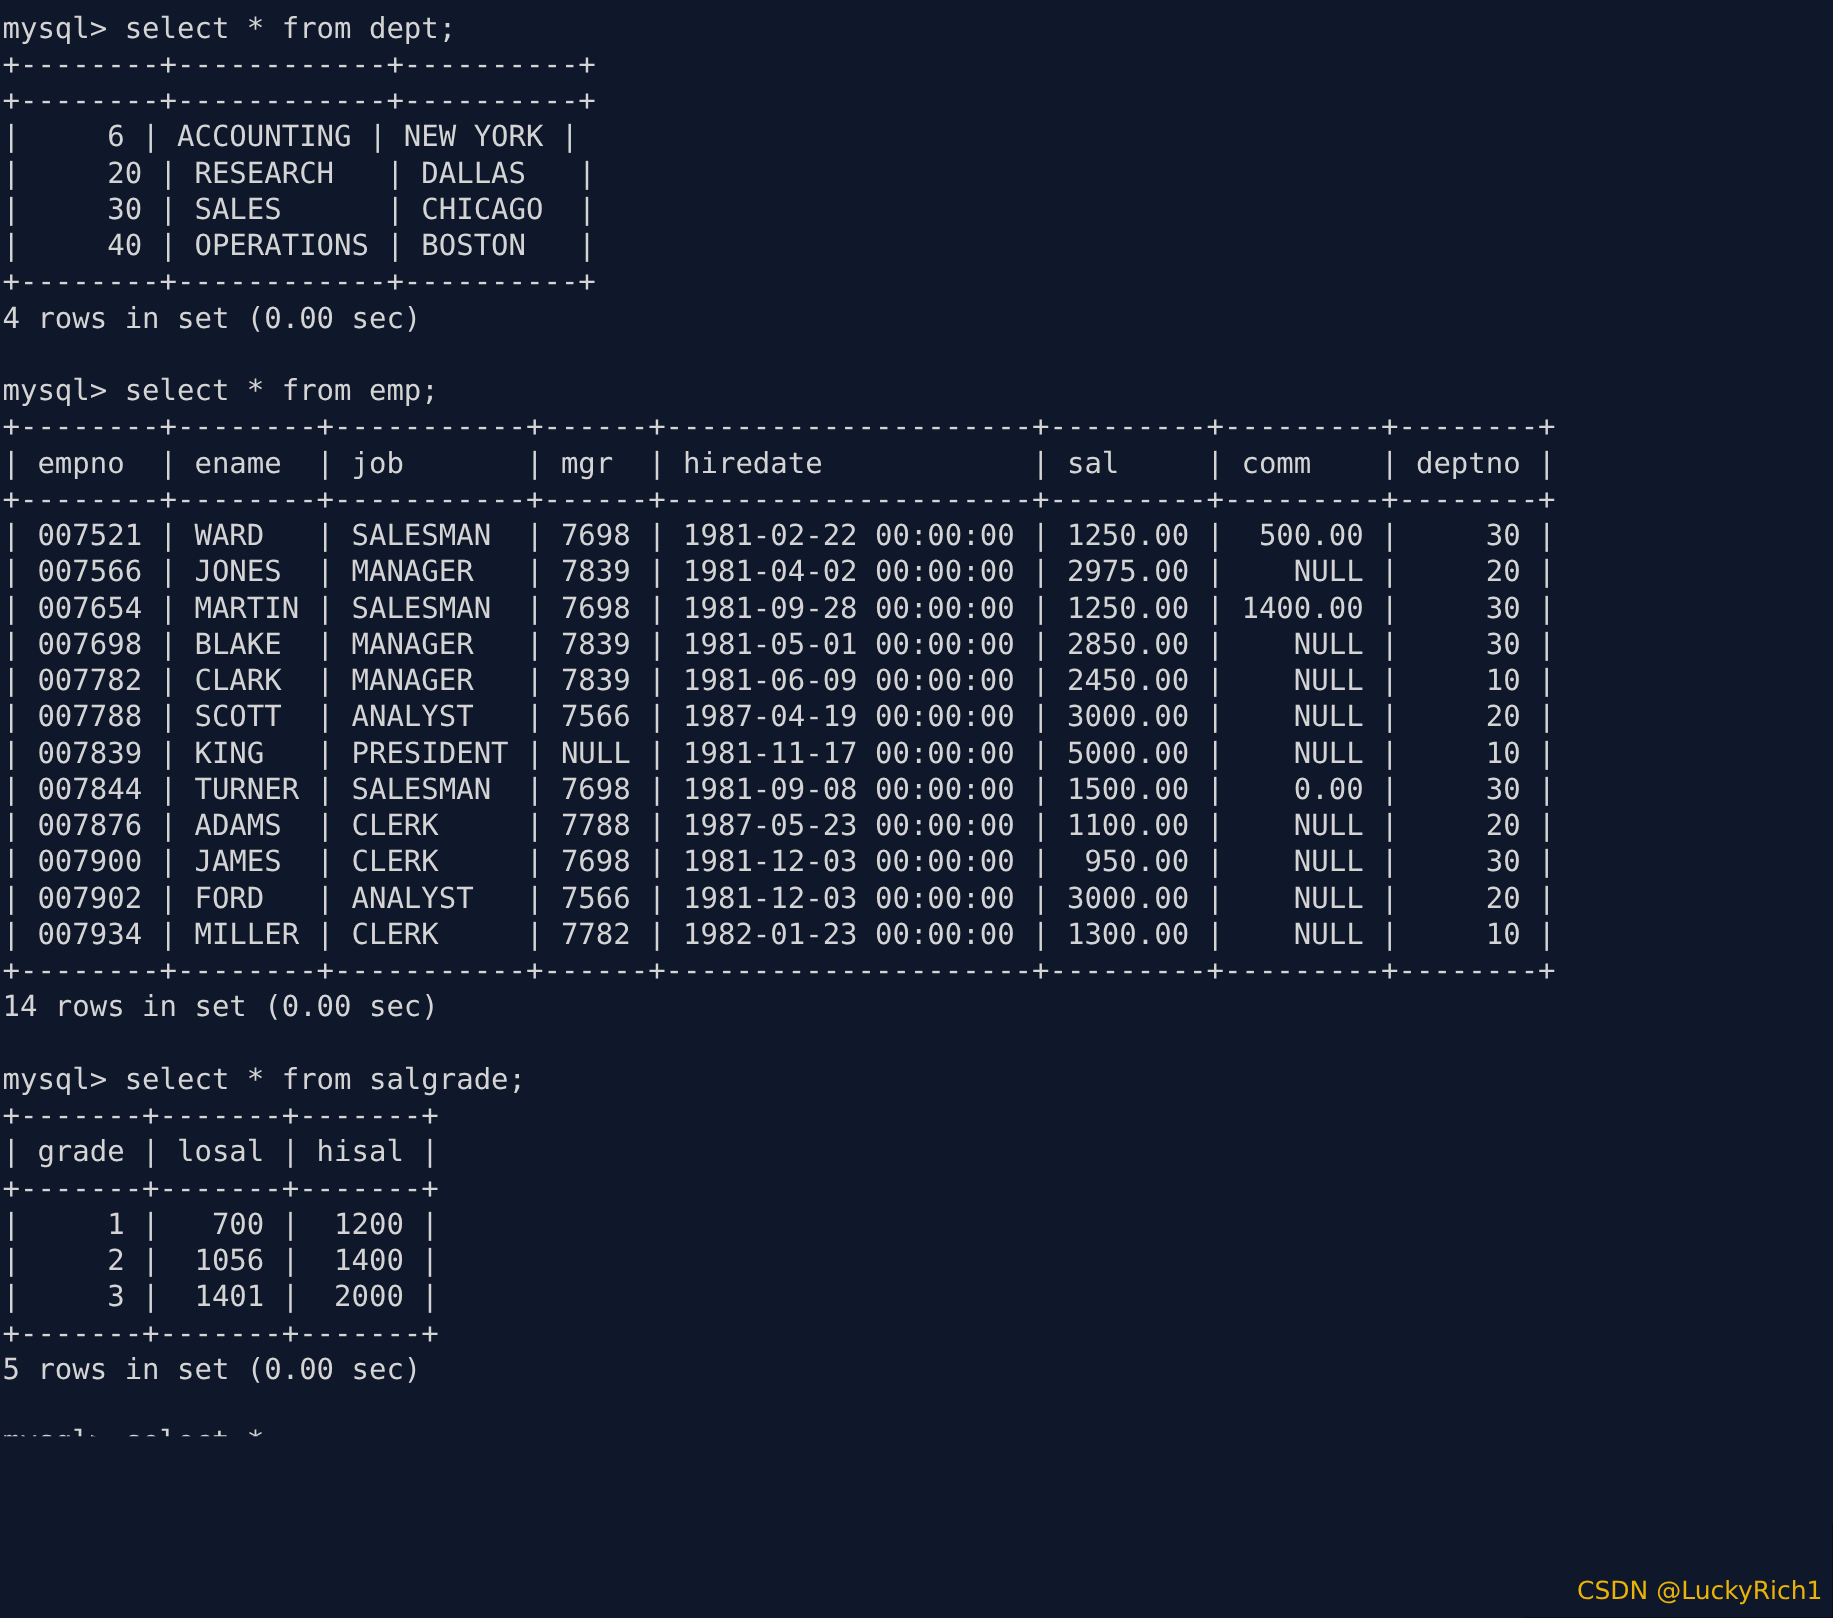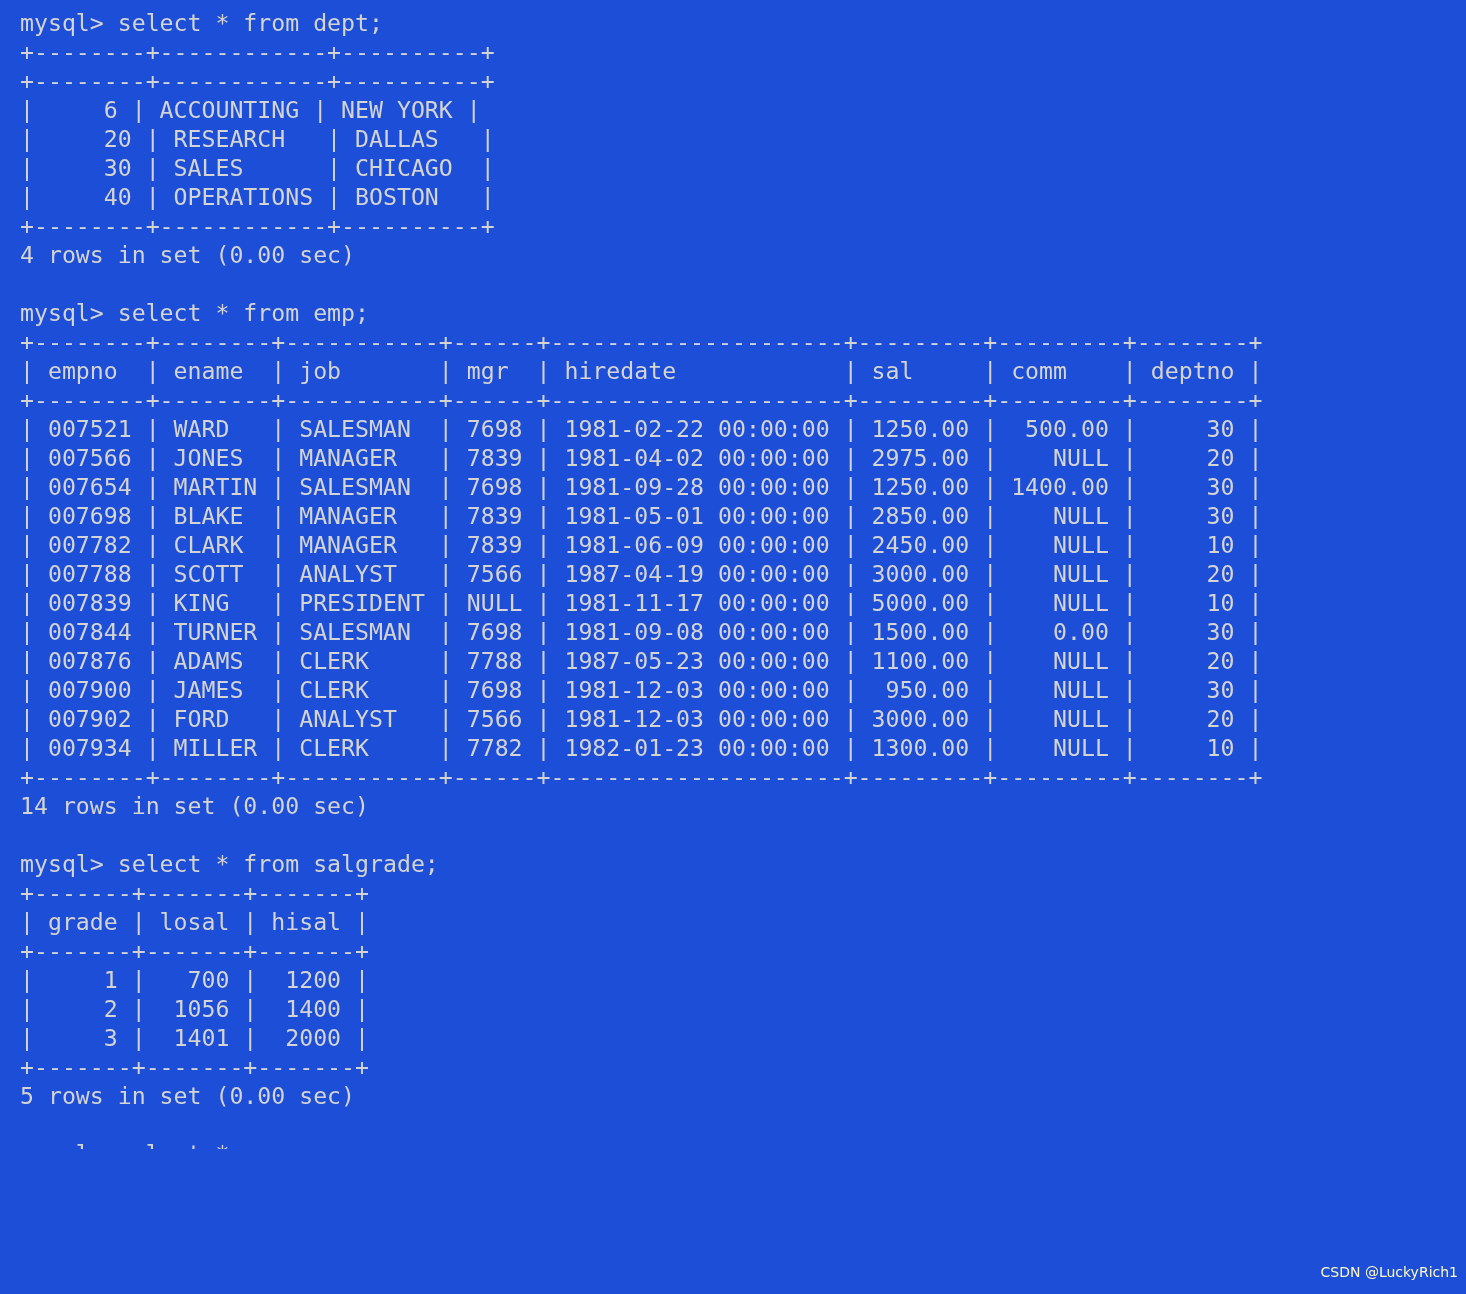--- a/index.html
+++ b/index.html
@@ -14,22 +14,22 @@
     overflow: hidden;
     position: relative;
     font-family: "DejaVu Sans Mono", "Liberation Mono", monospace;
   }
   #terminal {
     position: absolute;
     left: 0;
     top: 0;
     width: 1466px;
     height: 1294px;
-    background: #1d4ed8;
-    padding: 8px 0 0 20px;
+    background: #0f172a;
+    padding: 8px 0 0 2px;
     box-sizing: border-box;
   }
   .term-line {
     font-family: "DejaVu Sans Mono", "Liberation Mono", monospace;
     font-size: 23.2px;
     line-height: 29px;
     height: 29px;
     color: #d4d4d4;
     white-space: pre;
     letter-spacing: 0px;
@@ -40,23 +40,23 @@
   }
   .clipped {
     height: 10px;
     overflow: hidden;
   }
   #watermark {
     position: absolute;
     right: 8px;
     top: 1262px;
     font-family: "DejaVu Sans", "Liberation Sans", sans-serif;
-    font-size: 14px;
+    font-size: 20px;
     line-height: 20px;
-    color: #fef9c3;
+    color: #eab308;
     white-space: pre;
   }
 </style>
 </head>
 <body>
 
 <div id="terminal">
 
   <div class="term-line">mysql&gt; select * from dept;</div>
   <div class="term-line">+--------+------------+----------+</div>

